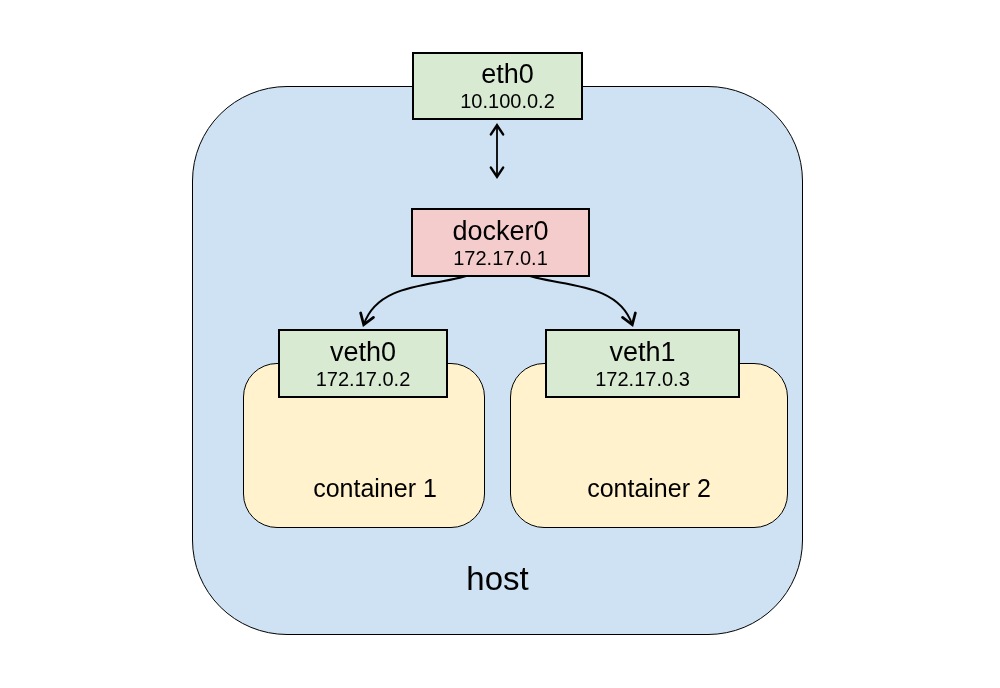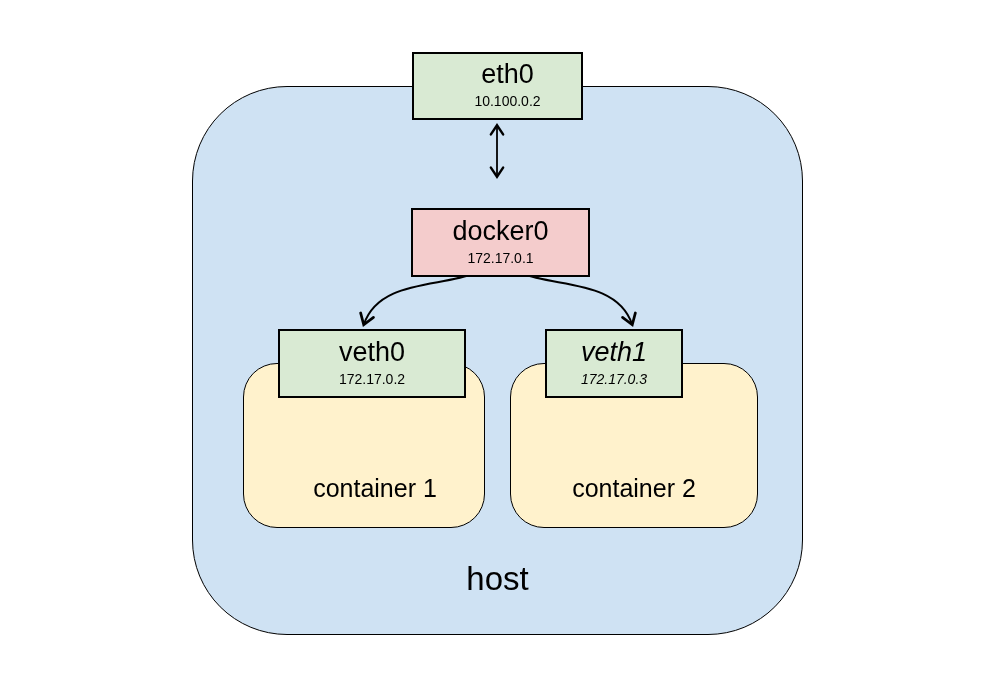--- a/index.html
+++ b/index.html
@@ -40,37 +40,37 @@
     border-radius: 34px;
     z-index: 2;
     display: flex;
     align-items: flex-end;
     justify-content: center;
     padding-bottom: 24px;
     font-size: 25px;
     line-height: 29px;
   }
   .container-1 { left: 243px; width: 242px; }
-  .container-2 { left: 510px; width: 248px; }
+  .container-2 { left: 510px; width: 278px; }
   .node {
     position: absolute;
     border: 2px solid #000;
     display: flex;
     flex-direction: column;
     align-items: center;
     justify-content: center;
     text-align: center;
     z-index: 4;
   }
   .node .node-name { font-size: 27px; line-height: 31px; }
-  .node .node-ip   { font-size: 14px; line-height: 23px; }
+  .node .node-ip   { font-size: 20px; line-height: 23px; }
   .node-eth0    { left: 412px; top: 52px;  width: 171px; height: 68px; }
   .node-docker0 { left: 411px; top: 181px; width: 179px; height: 69px; }
-  .node-veth0   { left: 278px; top: 329px; width: 188px; height: 69px; }
-  .node-veth1   { left: 545px; top: 329px; width: 138px; height: 69px; font-style: italic; }
+  .node-veth0   { left: 278px; top: 329px; width: 170px; height: 69px; }
+  .node-veth1   { left: 545px; top: 329px; width: 195px; height: 69px; }
   svg.arrows {
     position: absolute;
     left: 0; top: 0;
     width: 1000px; height: 688px;
     z-index: 3;
     pointer-events: none;
   }
   svg.arrows path { stroke: #000; fill: none; }
 </style>
 </head>

